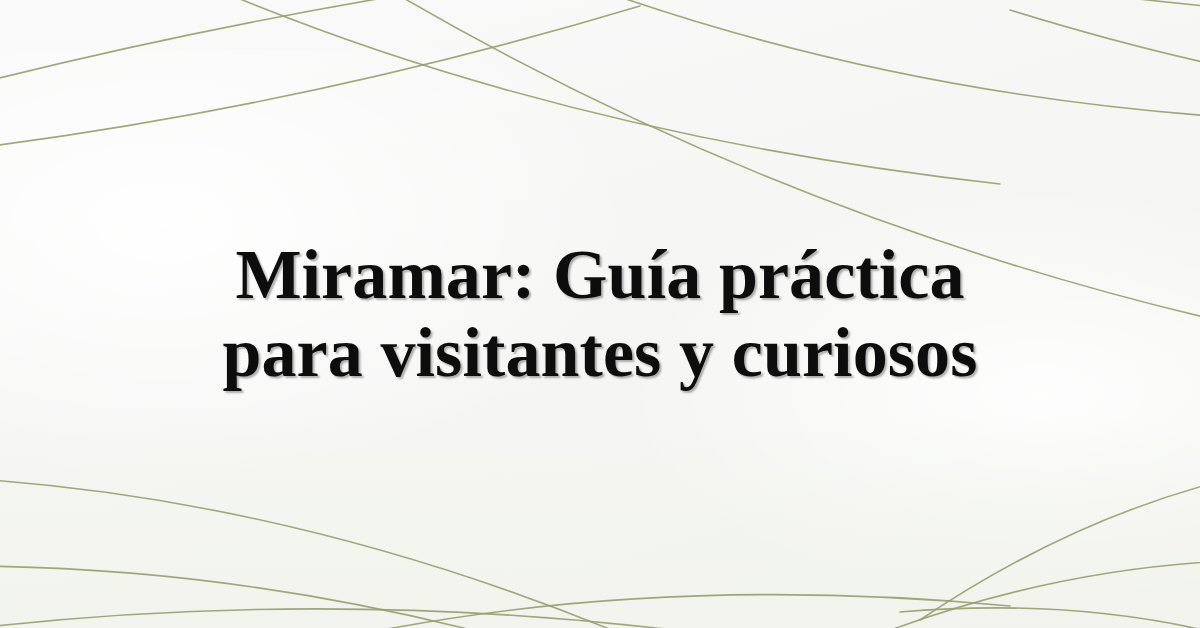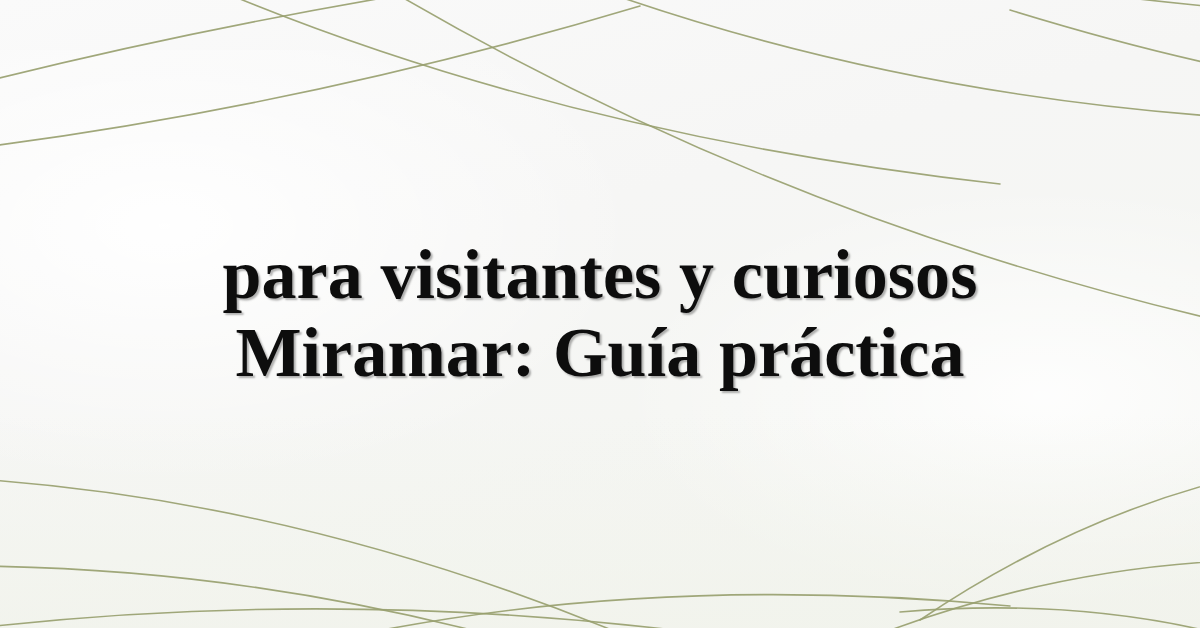--- a/index.html
+++ b/index.html
@@ -121,18 +121,18 @@
         <path d="M -40 630 Q 480 568 1010 688" stroke="#98a06f" stroke-width="1.6" fill="none" opacity="0.92"></path>
         <path d="M 1250 560 Q 1040 566 840 650" stroke="#98a06f" stroke-width="1.6" fill="none" opacity="0.92"></path>
         <path d="M 1250 642 Q 1090 596 900 612" stroke="#98a06f" stroke-width="1.6" fill="none" opacity="0.92"></path>
         <path d="M 120 700 Q 520 560 1010 606" stroke="#98a06f" stroke-width="1.6" fill="none" opacity="0.92"></path>
         <path d="M 1250 474 Q 1080 512 920 620" stroke="#98a06f" stroke-width="1.6" fill="none" opacity="0.92"></path>
       </g>
   </svg>
 
   <div class="title-wrap">
     <h1 class="title">
+      <span class="title-line">Miramar: Guía práctica</span>
       <span class="title-line">para visitantes y curiosos</span>
-      <span class="title-line">Miramar: Guía práctica</span>
     </h1>
   </div>
 
 </div>
 
 </body></html>

